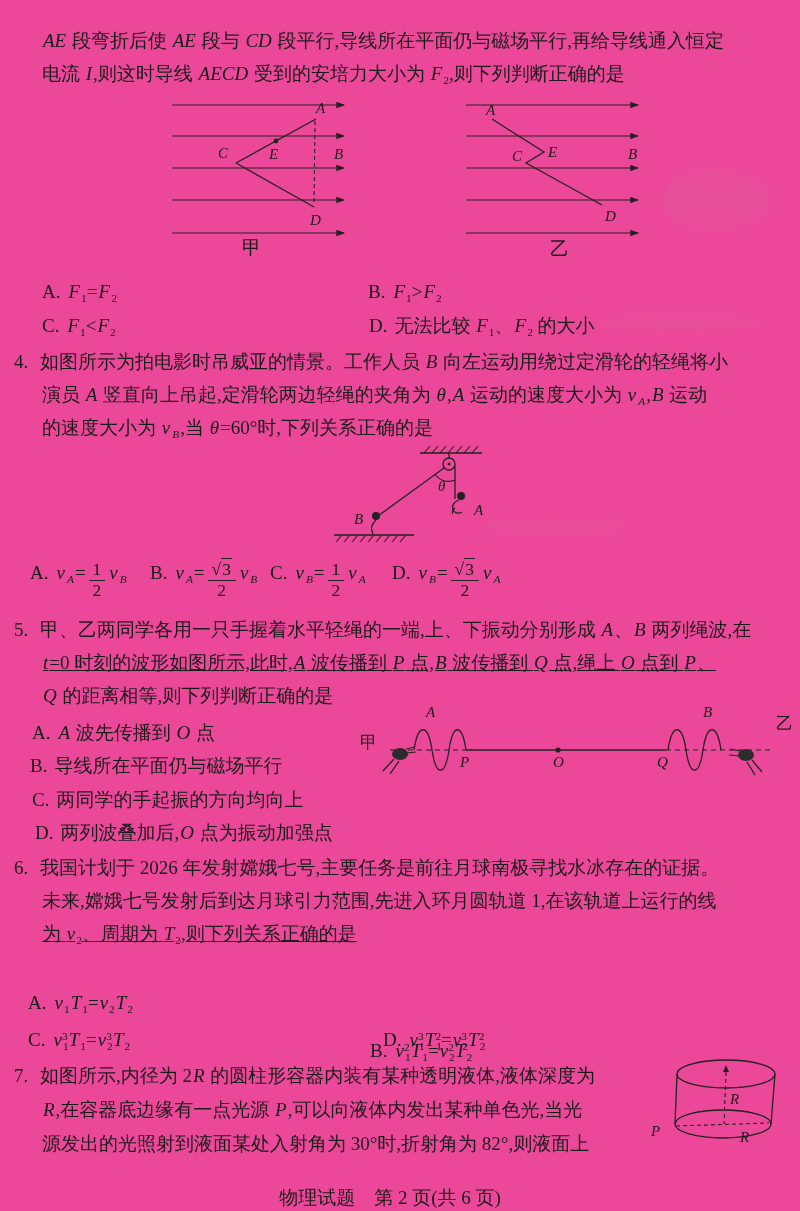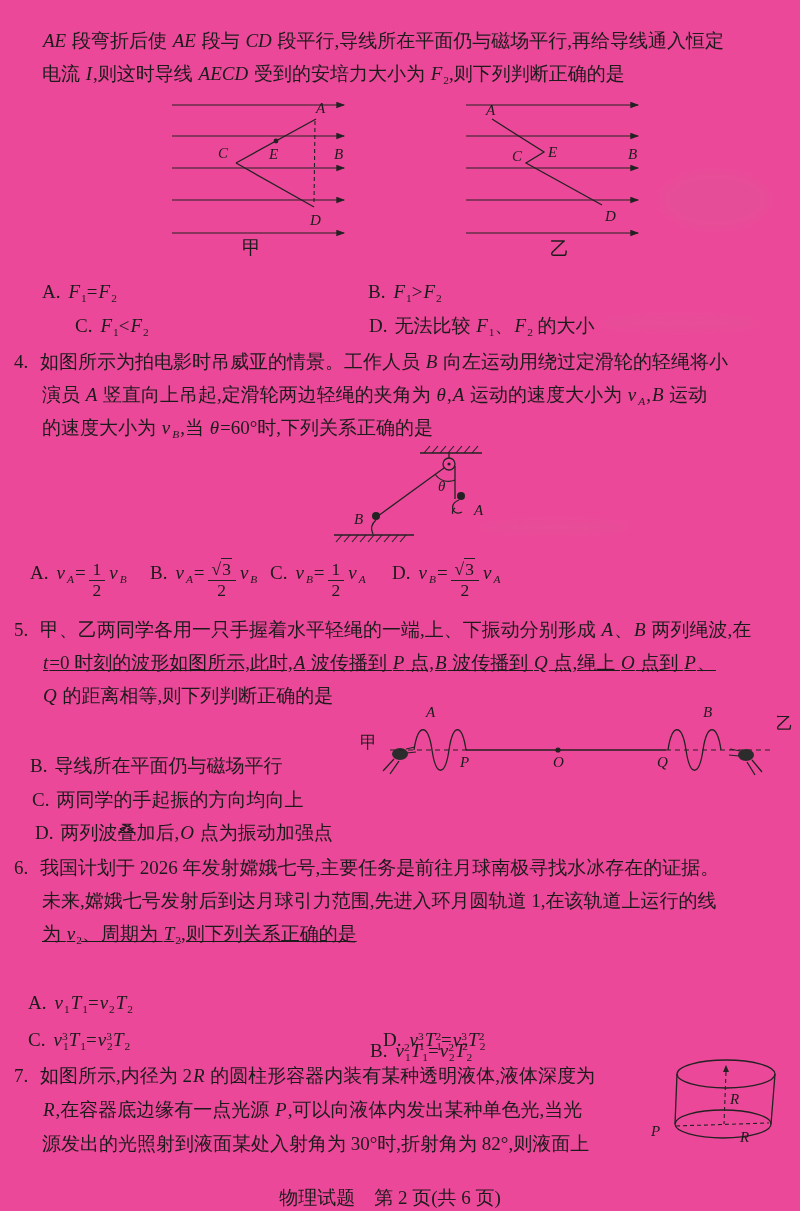--- a/index.html
+++ b/index.html
@@ -81,21 +81,21 @@
     <text x="24" y="18">A</text>
     <text x="86" y="60">E</text>
     <text x="50" y="64">C</text>
     <text x="166" y="62">B</text>
     <text x="143" y="124">D</text>
     <text x="88" y="158" class="cap">乙</text>
   </svg>
 
   <div class="opt" style="left:42px;top:275px;"><span class="lab">A.</span><span><i>F</i><sub>1</sub>=<i>F</i><sub>2</sub></span></div>
   <div class="opt" style="left:368px;top:275px;"><span class="lab">B.</span><span><i>F</i><sub>1</sub>&gt;<i>F</i><sub>2</sub></span></div>
-  <div class="opt" style="left:42px;top:309px;margin-left:33px;"><span class="lab">C.</span><span><i>F</i><sub>1</sub>&lt;<i>F</i><sub>2</sub></span></div>
+  <div class="opt" style="left:42px;top:309px;"><span class="lab">C.</span><span><i>F</i><sub>1</sub>&lt;<i>F</i><sub>2</sub></span></div>
   <div class="opt" style="left:369px;top:309px;"><span class="lab">D.</span><span>无法比较 <i>F</i><sub>1</sub>、<i>F</i><sub>2</sub> 的大小</span></div>
 
   <div class="abs" style="left:14px;top:345px;width:765px;">
     <div class="qline"><span class="qnum">4.</span><span>如图所示为拍电影时吊威亚的情景。工作人员 <i>B</i> 向左运动用绕过定滑轮的轻绳将小</span></div>
     <div class="qline" style="padding-left:28px;">演员 <i>A</i> 竖直向上吊起,定滑轮两边轻绳的夹角为 <i>θ</i>,<i>A</i> 运动的速度大小为 <i>v</i><sub><i>A</i></sub>,<i>B</i> 运动</div>
     <div class="qline" style="padding-left:28px;">的速度大小为 <i>v</i><sub><i>B</i></sub>,当 <i>θ</i>=60°时,下列关系正确的是</div>
   </div>
 
   <svg style="left:328px;top:442px;" width="185" height="110" viewBox="0 0 185 110">
     <g>
@@ -146,20 +146,21 @@
   <div class="opt" style="left:150px;top:556px;"><span class="lab">B.</span><span><i>v</i><sub><i>A</i></sub>=<span class="frac"><span class="fn"><span class="rt">√<span class="ra">3</span></span></span><span class="fd">2</span></span><i>v</i><sub><i>B</i></sub></span></div>
   <div class="opt" style="left:270px;top:556px;"><span class="lab">C.</span><span><i>v</i><sub><i>B</i></sub>=<span class="frac"><span class="fn">1</span><span class="fd">2</span></span><i>v</i><sub><i>A</i></sub></span></div>
   <div class="opt" style="left:392px;top:556px;"><span class="lab">D.</span><span><i>v</i><sub><i>B</i></sub>=<span class="frac"><span class="fn"><span class="rt">√<span class="ra">3</span></span></span><span class="fd">2</span></span><i>v</i><sub><i>A</i></sub></span></div>
 
   <div class="abs" style="left:14px;top:613px;width:765px;">
     <div class="qline"><span class="qnum">5.</span><span>甲、乙两同学各用一只手握着水平轻绳的一端,上、下振动分别形成 <i>A</i>、<i>B</i> 两列绳波,在</span></div>
     <div class="qline" style="padding-left:28px;text-decoration:underline;"><i>t</i>=0 时刻的波形如图所示,此时,<i>A</i> 波传播到 <i>P</i> 点,<i>B</i> 波传播到 <i>Q</i> 点,绳上 <i>O</i> 点到 <i>P</i>、</div>
     <div class="qline" style="padding-left:28px;"><i>Q</i> 的距离相等,则下列判断正确的是</div>
   </div>
 
+  <div class="opt" style="left:32px;top:716px;"><span class="lab">A.</span><span><i>A</i> 波先传播到 <i>O</i> 点</span></div>
   <div class="opt" style="left:30px;top:749px;"><span class="lab">B.</span><span>导线所在平面仍与磁场平行</span></div>
   <div class="opt" style="left:32px;top:783px;"><span class="lab">C.</span><span>两同学的手起振的方向均向上</span></div>
   <div class="opt" style="left:35px;top:816px;"><span class="lab">D.</span><span>两列波叠加后,<i>O</i> 点为振动加强点</span></div>
 
   <svg style="left:356px;top:697px;" width="444" height="110" viewBox="0 0 444 110">
     <text x="4" y="51" class="han">甲</text>
     <g>
       <ellipse cx="44" cy="57" rx="8" ry="6" fill="#2c2c2c"></ellipse>
       <path class="thin" d="M50,52 L59,50 M51,56 L60,55"></path>
       <path class="stroke" d="M38,62 L27,74 M43,64 L34,77"></path>

